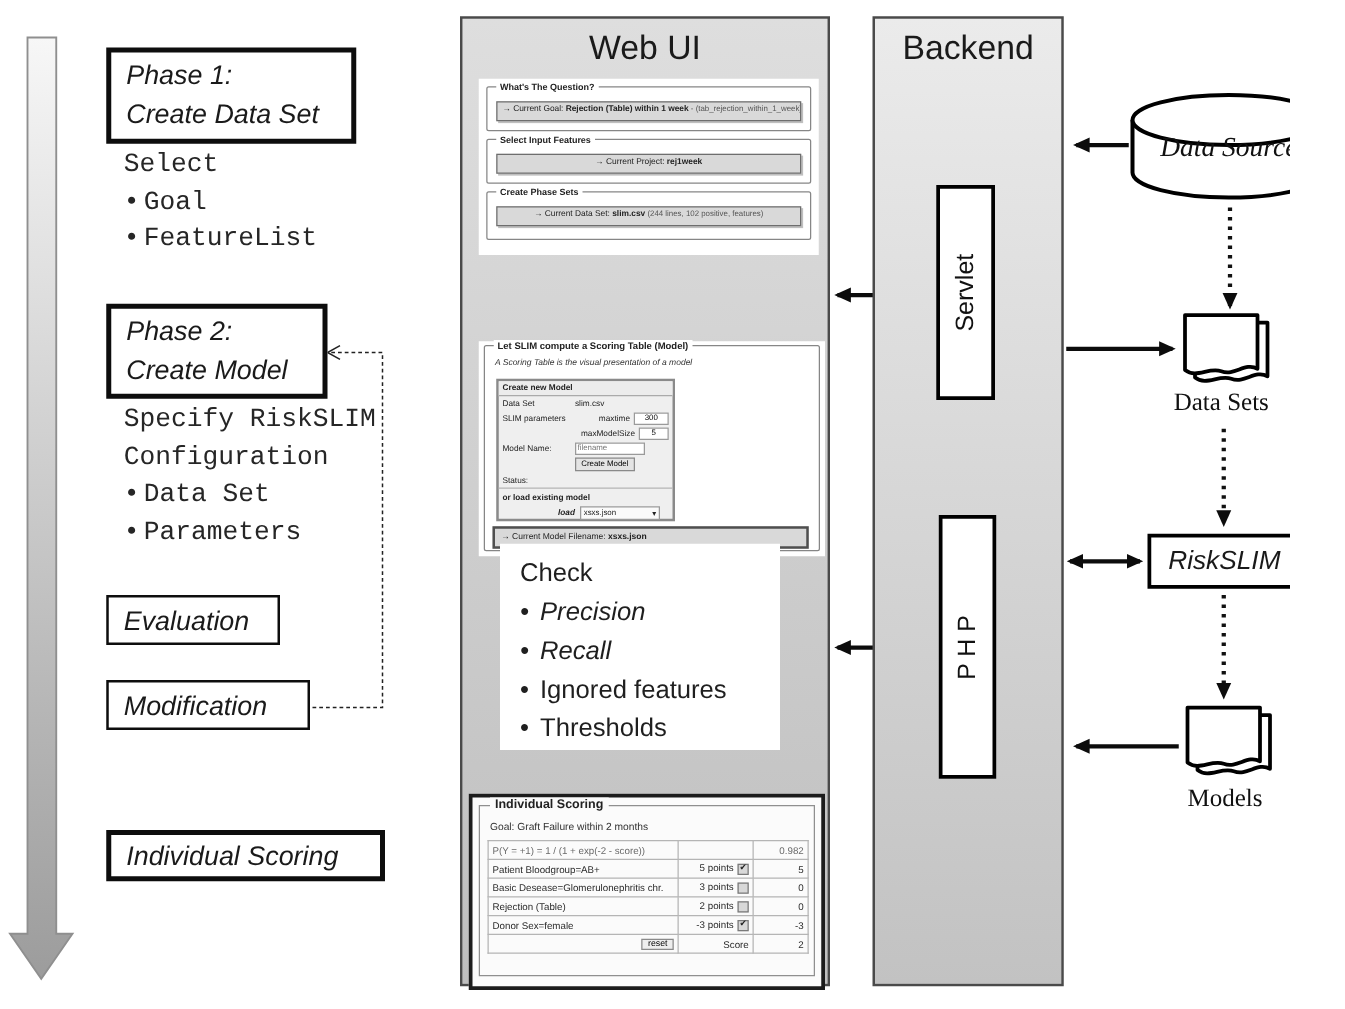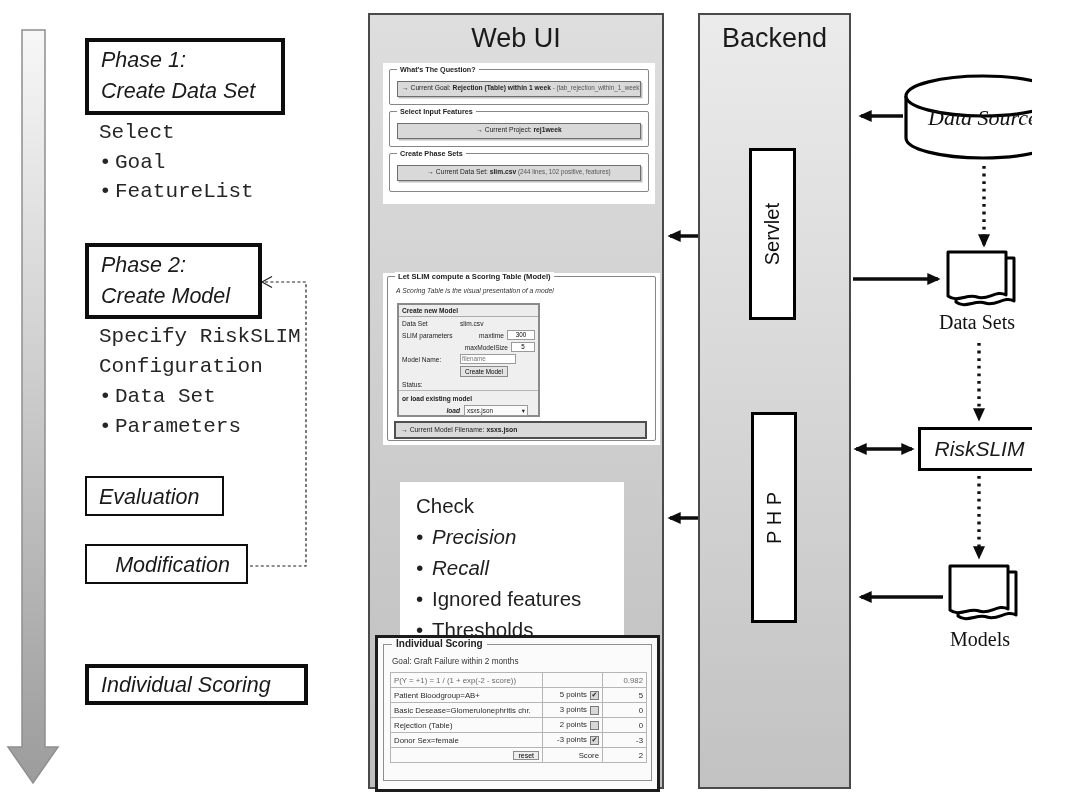--- a/index.html
+++ b/index.html
@@ -157,21 +157,21 @@
     </div>
     <div class="bullet-line">
       <span class="b">•</span><span>Parameters</span>
     </div>
   </div>
 
   <div class="flow-box thin" style="left:85px;top:476px;width:123px;height:34px;line-height:34px;padding-top:2px;">
     <span>Evaluation</span>
   </div>
 
-  <div class="flow-box thin" style="left:85px;top:544px;width:147px;height:34px;line-height:34px;padding-top:2px;text-align:center;">
+  <div class="flow-box thin" style="left:85px;top:544px;width:147px;height:34px;line-height:34px;padding-top:2px;">
     <span>Modification</span>
   </div>
 
   <div class="flow-box" style="left:85px;top:664px;width:203px;height:31px;line-height:31px;padding-top:2px;">
     <span>Individual Scoring</span>
   </div>
 
   <div class="panel" style="left:368px;top:13px;width:292px;height:772px;">
     <div class="panel-title">Web UI</div>
 
@@ -235,21 +235,21 @@
               </span>
           </div>
         </div>
 
         <div class="bar2" style="left:6px;right:8px;top:144px;">
           <span>→ Current Model Filename: </span><b>xsxs.json</b>
         </div>
       </div>
     </div>
 
-    <div class="check-block" style="left:30px;top:467px;width:208px;height:157px;">
+    <div class="check-block" style="left:30px;top:420px;width:208px;height:157px;">
       <div>Check</div>
       <div class="bullet-line it"><span class="b">•</span><span>Precision</span></div>
       <div class="bullet-line it"><span class="b">•</span><span>Recall</span></div>
       <div class="bullet-line"><span class="b">•</span><span>Ignored features</span></div>
       <div class="bullet-line"><span class="b">•</span><span>Thresholds</span></div>
     </div>
 
     <div class="scorebox" style="left:5px;top:620px;width:279px;height:151px;">
       <div class="score-fieldset">
         <span class="score-legend">Individual Scoring</span>

